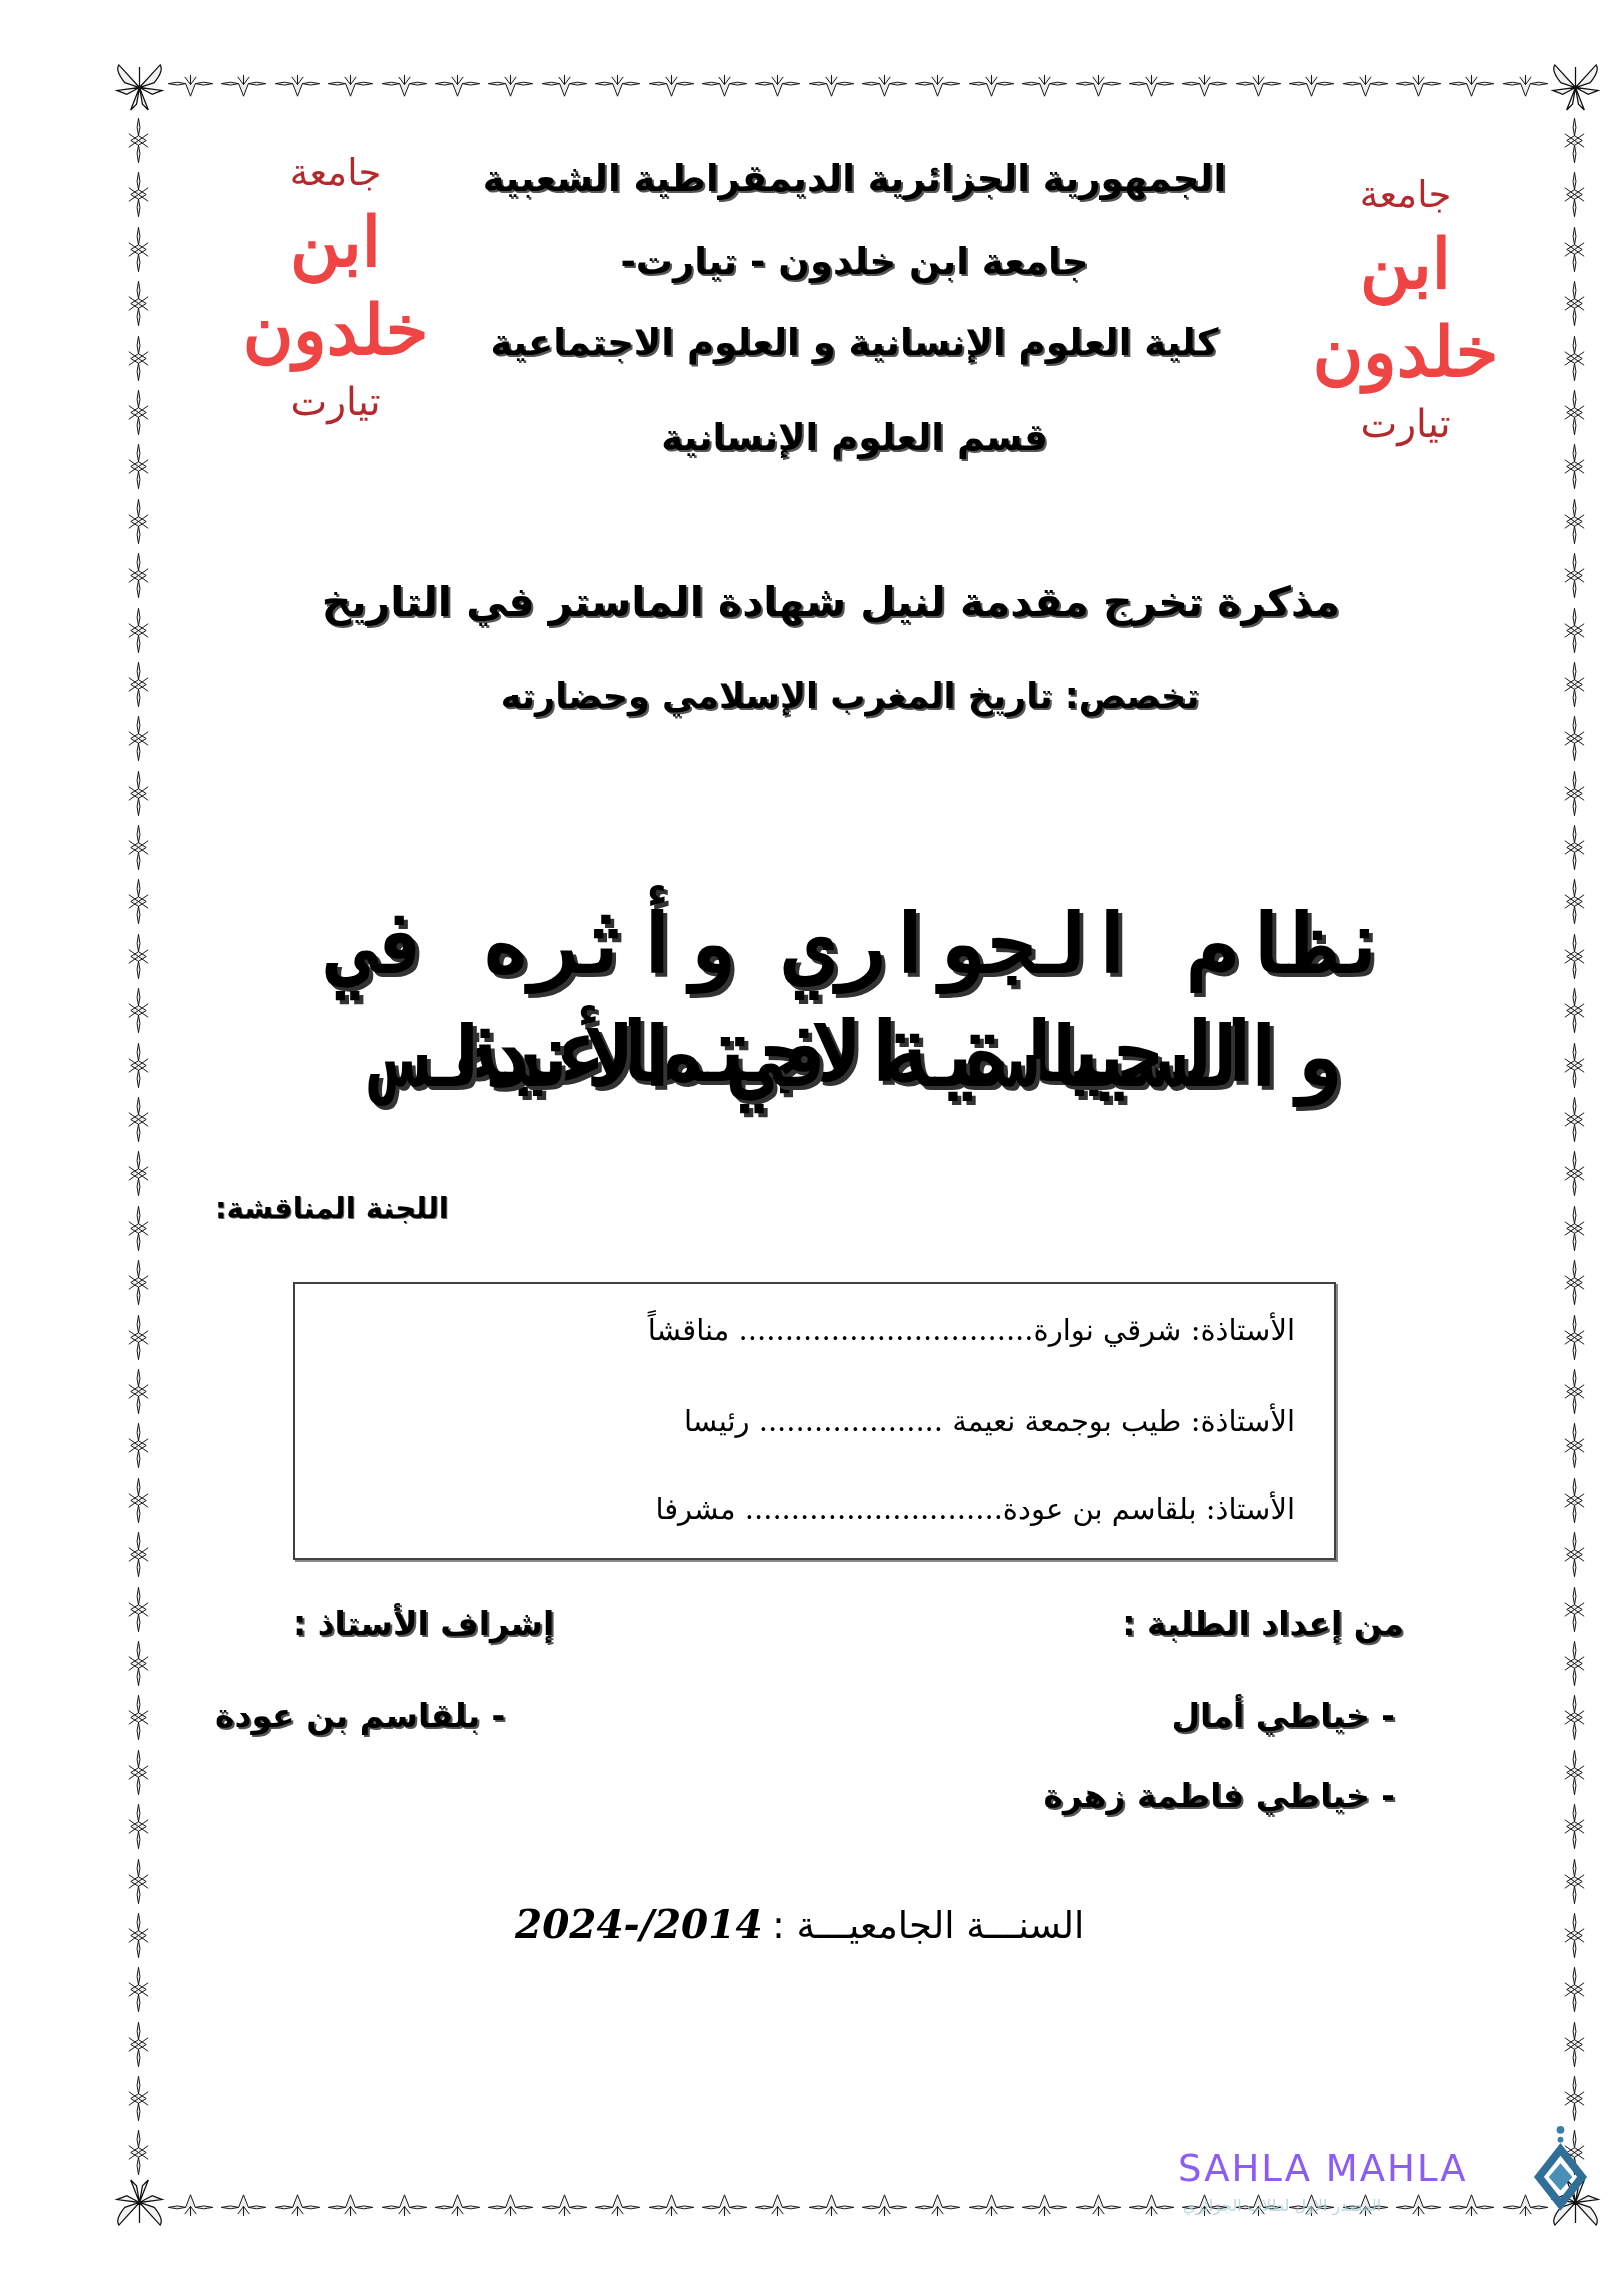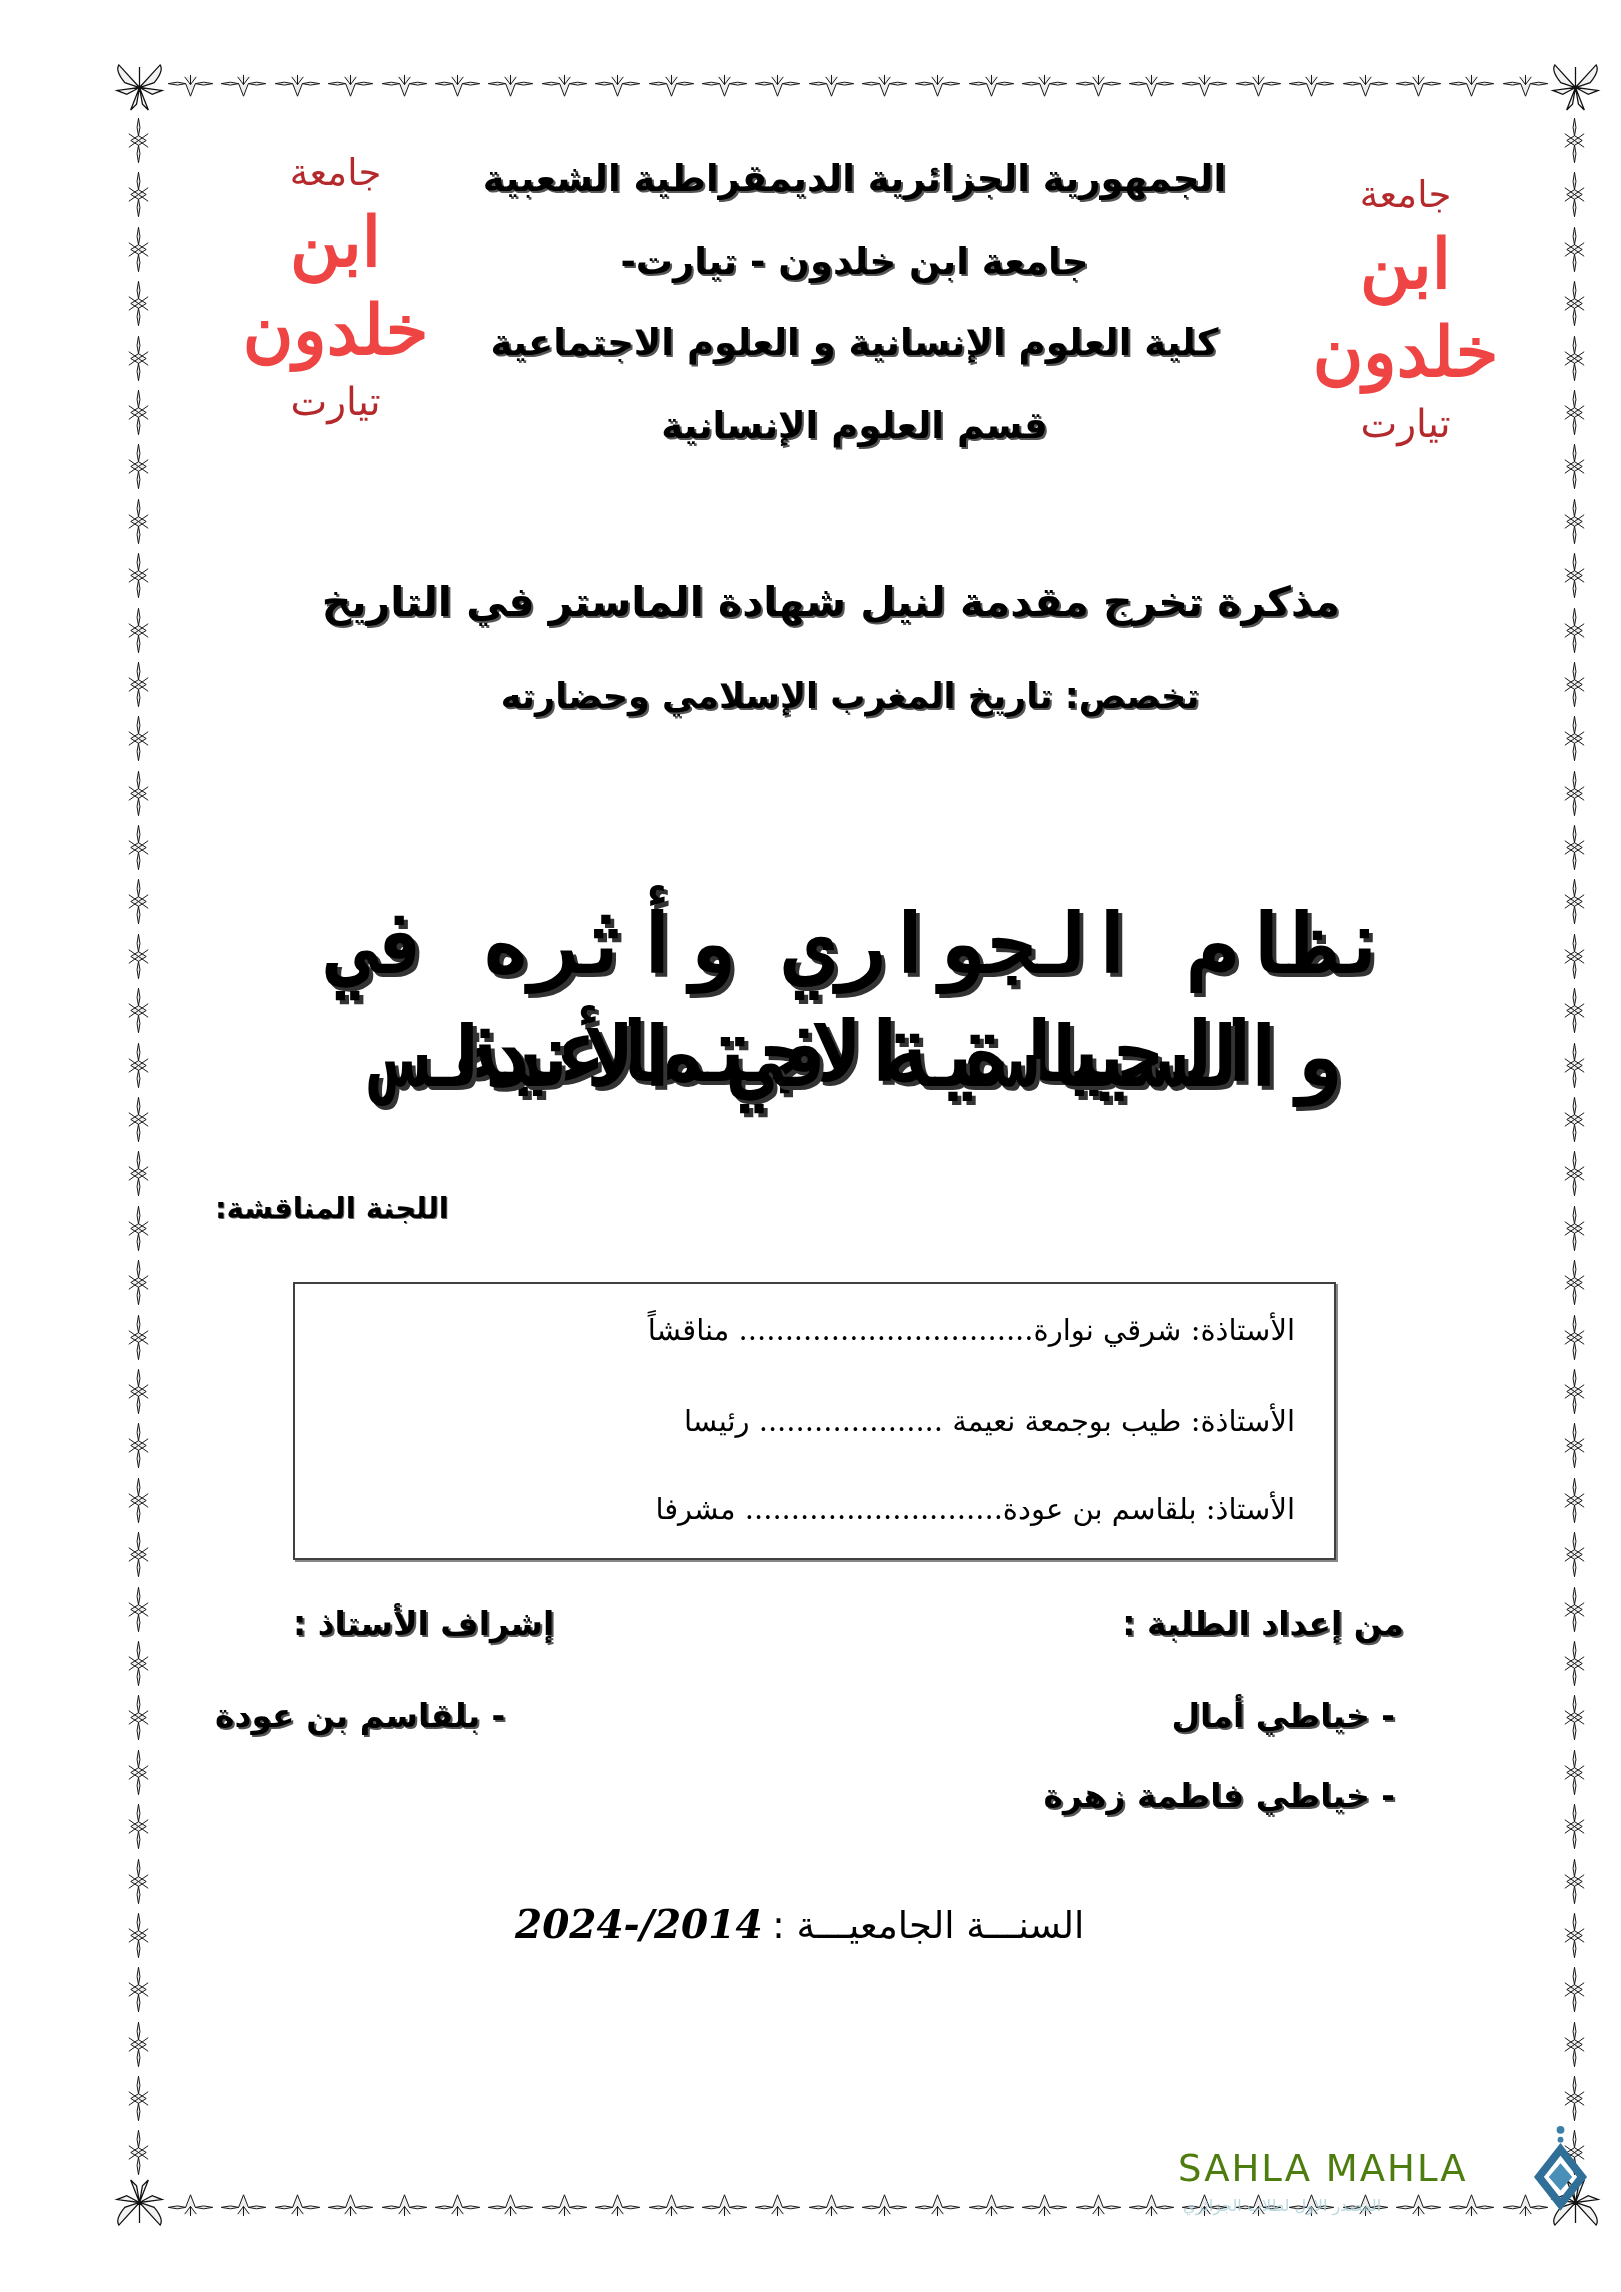--- a/index.html
+++ b/index.html
@@ -13,21 +13,21 @@
   .bold-ar { font-family:"DejaVu Sans", sans-serif; font-weight:bold; text-shadow:2px 2px 0 #555; direction:rtl; }
   .center-line { position:absolute; left:294px; width:1029px; text-align:center; direction:rtl; white-space:nowrap; }
   .logo { position:absolute; width:245px; height:225px; direction:rtl; text-align:center; }
   .logo .l1 { font-family:"DejaVu Serif", serif; color:#b42a2c; font-size:37px; line-height:51px; display:block; }
   .logo .l2 { font-family:"DejaVu Serif", serif; color:#ef4444; font-size:69px; font-weight:bold; line-height:88px; display:block; }
   .logo .l3 { font-family:"DejaVu Serif", serif; color:#b42a2c; font-size:39px; line-height:55px; display:block; }
   .title { position:absolute; left:137px; width:1353px; text-align:center; direction:rtl; font-weight:bold; font-size:84px; line-height:108px; text-shadow:3.9px 3.9px 0 #333;font-family:Liberation Mono, monospace; }
   .box { position:absolute; left:247px; top:1282px; width:1039px; height:274px; border:2px solid #404040; box-shadow:2px 2px 0 #888; }
   .box-row { position:absolute; right:39px; direction:rtl; font-family:"DejaVu Serif", serif; font-size:29px; white-space:nowrap; }
   .abs { position:absolute; direction:rtl; white-space:nowrap; }
-  .watermark { position:absolute; left:1132px; top:2147px; color:#4d7c0f; font-family:"DejaVu Sans", sans-serif; font-size:37px; letter-spacing:2px; }
+  .watermark { position:absolute; left:1132px; top:2147px; color:#8b5cf6; font-family:"DejaVu Sans", sans-serif; font-size:37px; letter-spacing:2px; }
   .watermark-sub { position:absolute; left:1137px; top:2196px; color:#a9cfd8; font-size:16px; direction:rtl; opacity:.8; }
   .wm-logo { position:absolute; left:1485px; top:2122px; width:59px; height:98px; }
 </style>
 </head>
 <body>
 
 <div class="page">
 
   <svg class="corner" style="left:67px;top:61px" viewBox="0 0 54 54">
     <path d="M27 27 L6 4 Q2 10 12 22 Z M27 27 L48 4 Q52 10 42 22 Z M27 27 L4 30 L14 34 Z M27 27 L50 30 L40 34 Z M27 27 L18 50 L24 44 Z M27 27 L36 50 L30 44 Z M27 6 L27 30" fill="#f2f2f2" stroke="#111" stroke-width="1.3"></path>
@@ -442,21 +442,21 @@
   </div>
   <div class="logo" style="left:1237px;top:169px">
     <span class="l1">جامعة</span>
     <span class="l2">ابن خلدون</span>
     <span class="l3">تيارت</span>
   </div>
 
   <div class="center-line bold-ar" style="top:157px;font-size:37px">الجمهورية الجزائرية الديمقراطية  الشعبية</div>
   <div class="center-line bold-ar" style="top:240px;font-size:37px">جامعة ابن خلدون  - تيارت-</div>
   <div class="center-line bold-ar" style="top:321px;font-size:37px">كلية العلوم  الإنسانية و العلوم الاجتماعية</div>
-  <div class="center-line bold-ar" style="top:404px;font-size:37px">قسم  العلوم الإنسانية</div>
+  <div class="center-line bold-ar" style="top:416px;font-size:37px">قسم  العلوم الإنسانية</div>
 
   <div class="center-line bold-ar" style="top:578px;font-size:41px;left:314px;width:980px">مذكرة تخرج مقدمة لنيل شهادة الماستر في  التاريخ</div>
   <div class="center-line bold-ar" style="top:676px;font-size:35px;left:314px;width:980px">تخصص: تاريخ المغرب الإسلامي وحضارته</div>
 
   <div class="title" style="top:897px">نظام الجواري وأثره في الحياة الاجتماعية</div>
   <div class="title" style="top:1010px">والسياسية في الأندلس</div>
 
   <div class="abs bold-ar" style="left:169px;top:1191px;font-size:29px;text-shadow:1px 1px 0 #666">اللجنة المناقشة:</div>
   <div class="box">
     <div class="box-row" style="top:29px">الأستاذة:  شرقي نوارة................................ مناقشاً</div>

